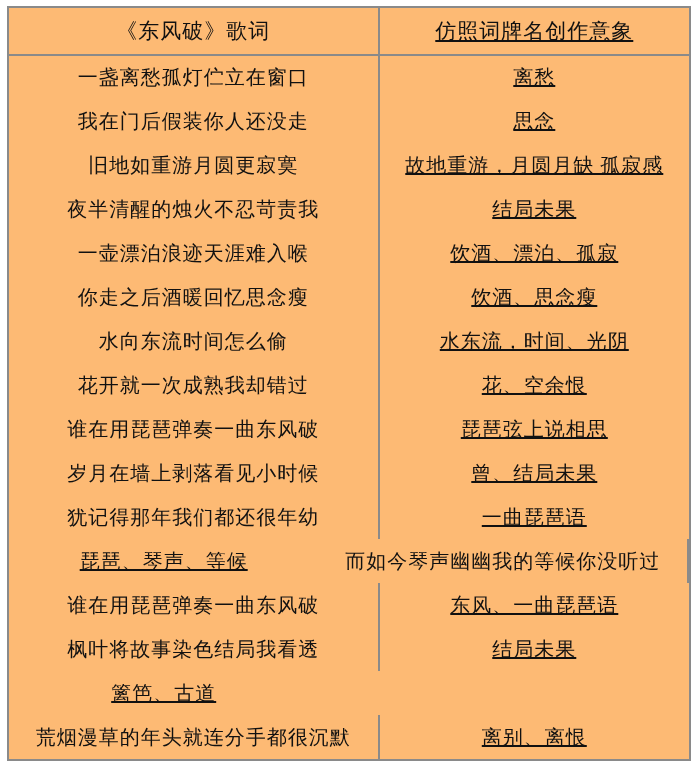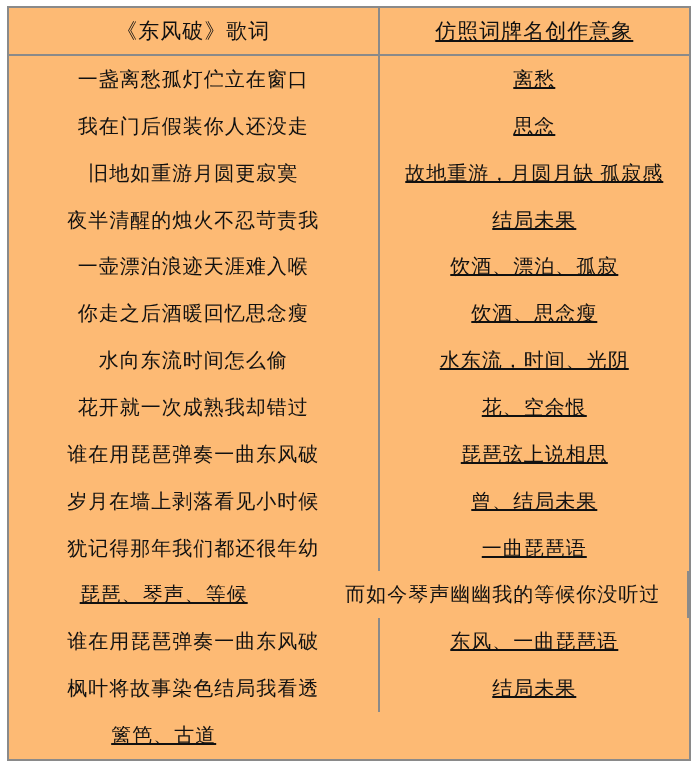--- a/index.html
+++ b/index.html
@@ -128,14 +128,18 @@
       <div class="cell left">谁在用琵琶弹奏一曲东风破</div>
       <div class="cell right">东风、一曲琵琶语</div>
     </div>
     <div class="t-row">
       <div class="cell left">枫叶将故事染色结局我看透</div>
       <div class="cell right">结局未果</div>
     </div>
     <div class="t-row">
       <div class="cell right">篱笆、古道</div>
     </div>
+    <div class="t-row">
+      <div class="cell left">荒烟漫草的年头就连分手都很沉默</div>
+      <div class="cell right">离别、离恨</div>
+    </div>
   </div>
 </div>
 
 </body></html>

